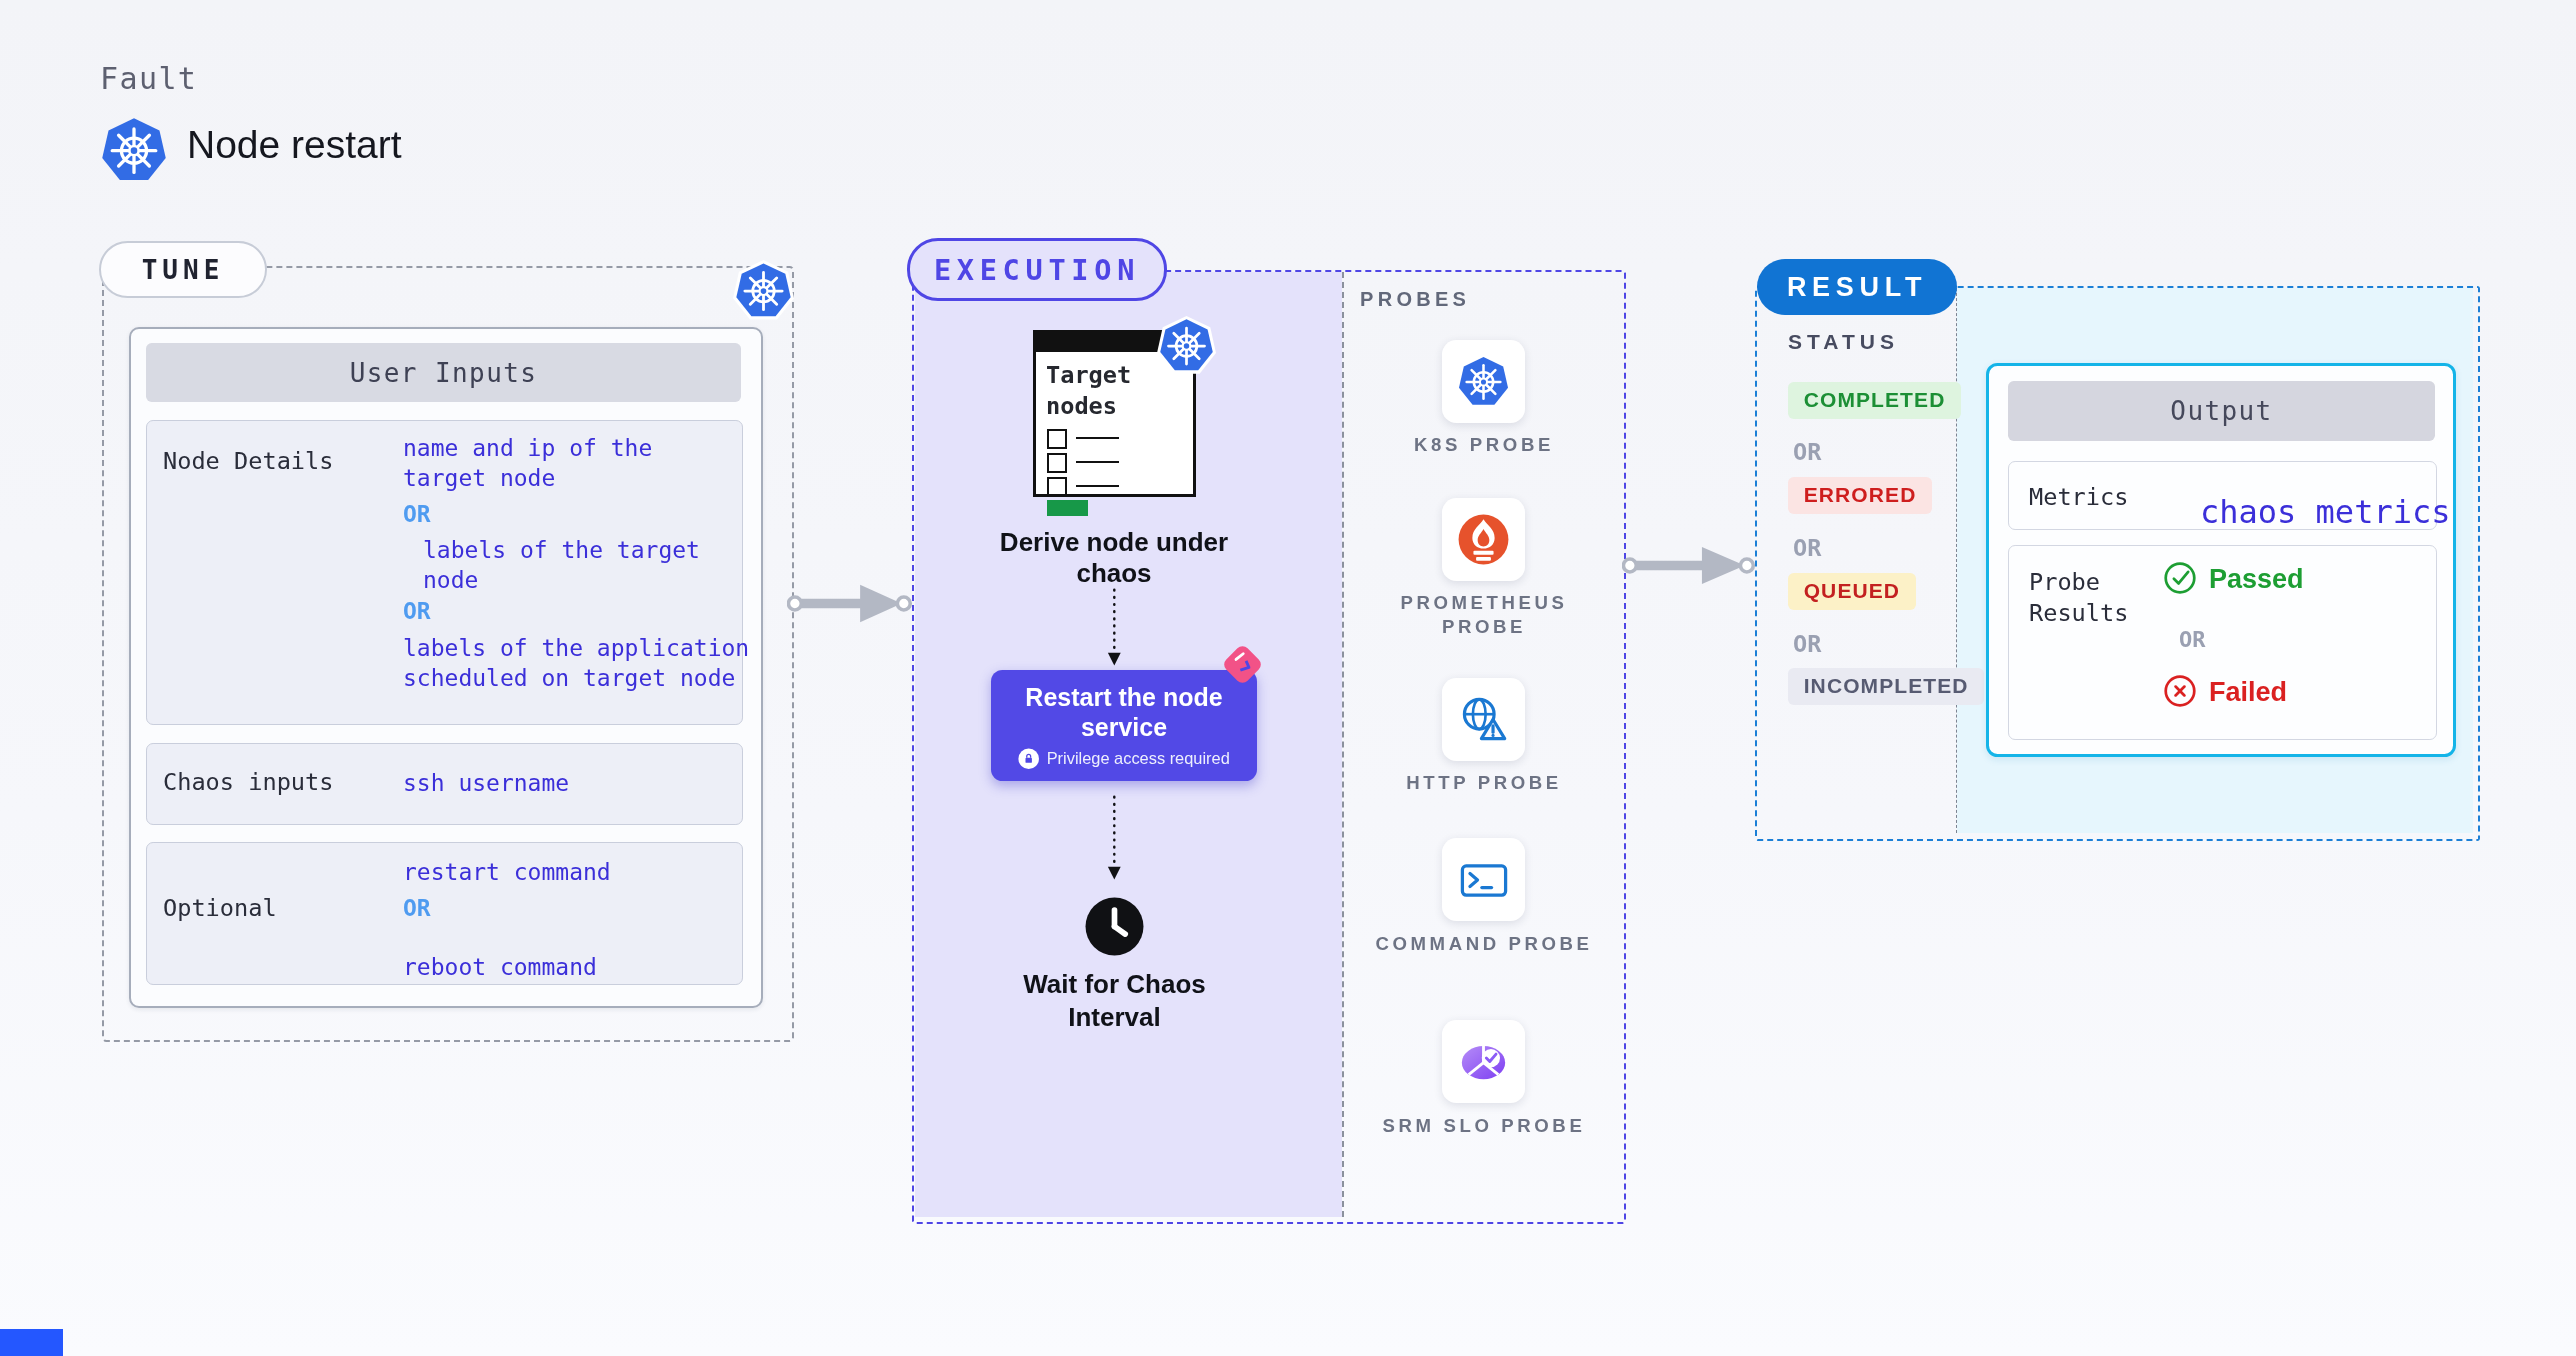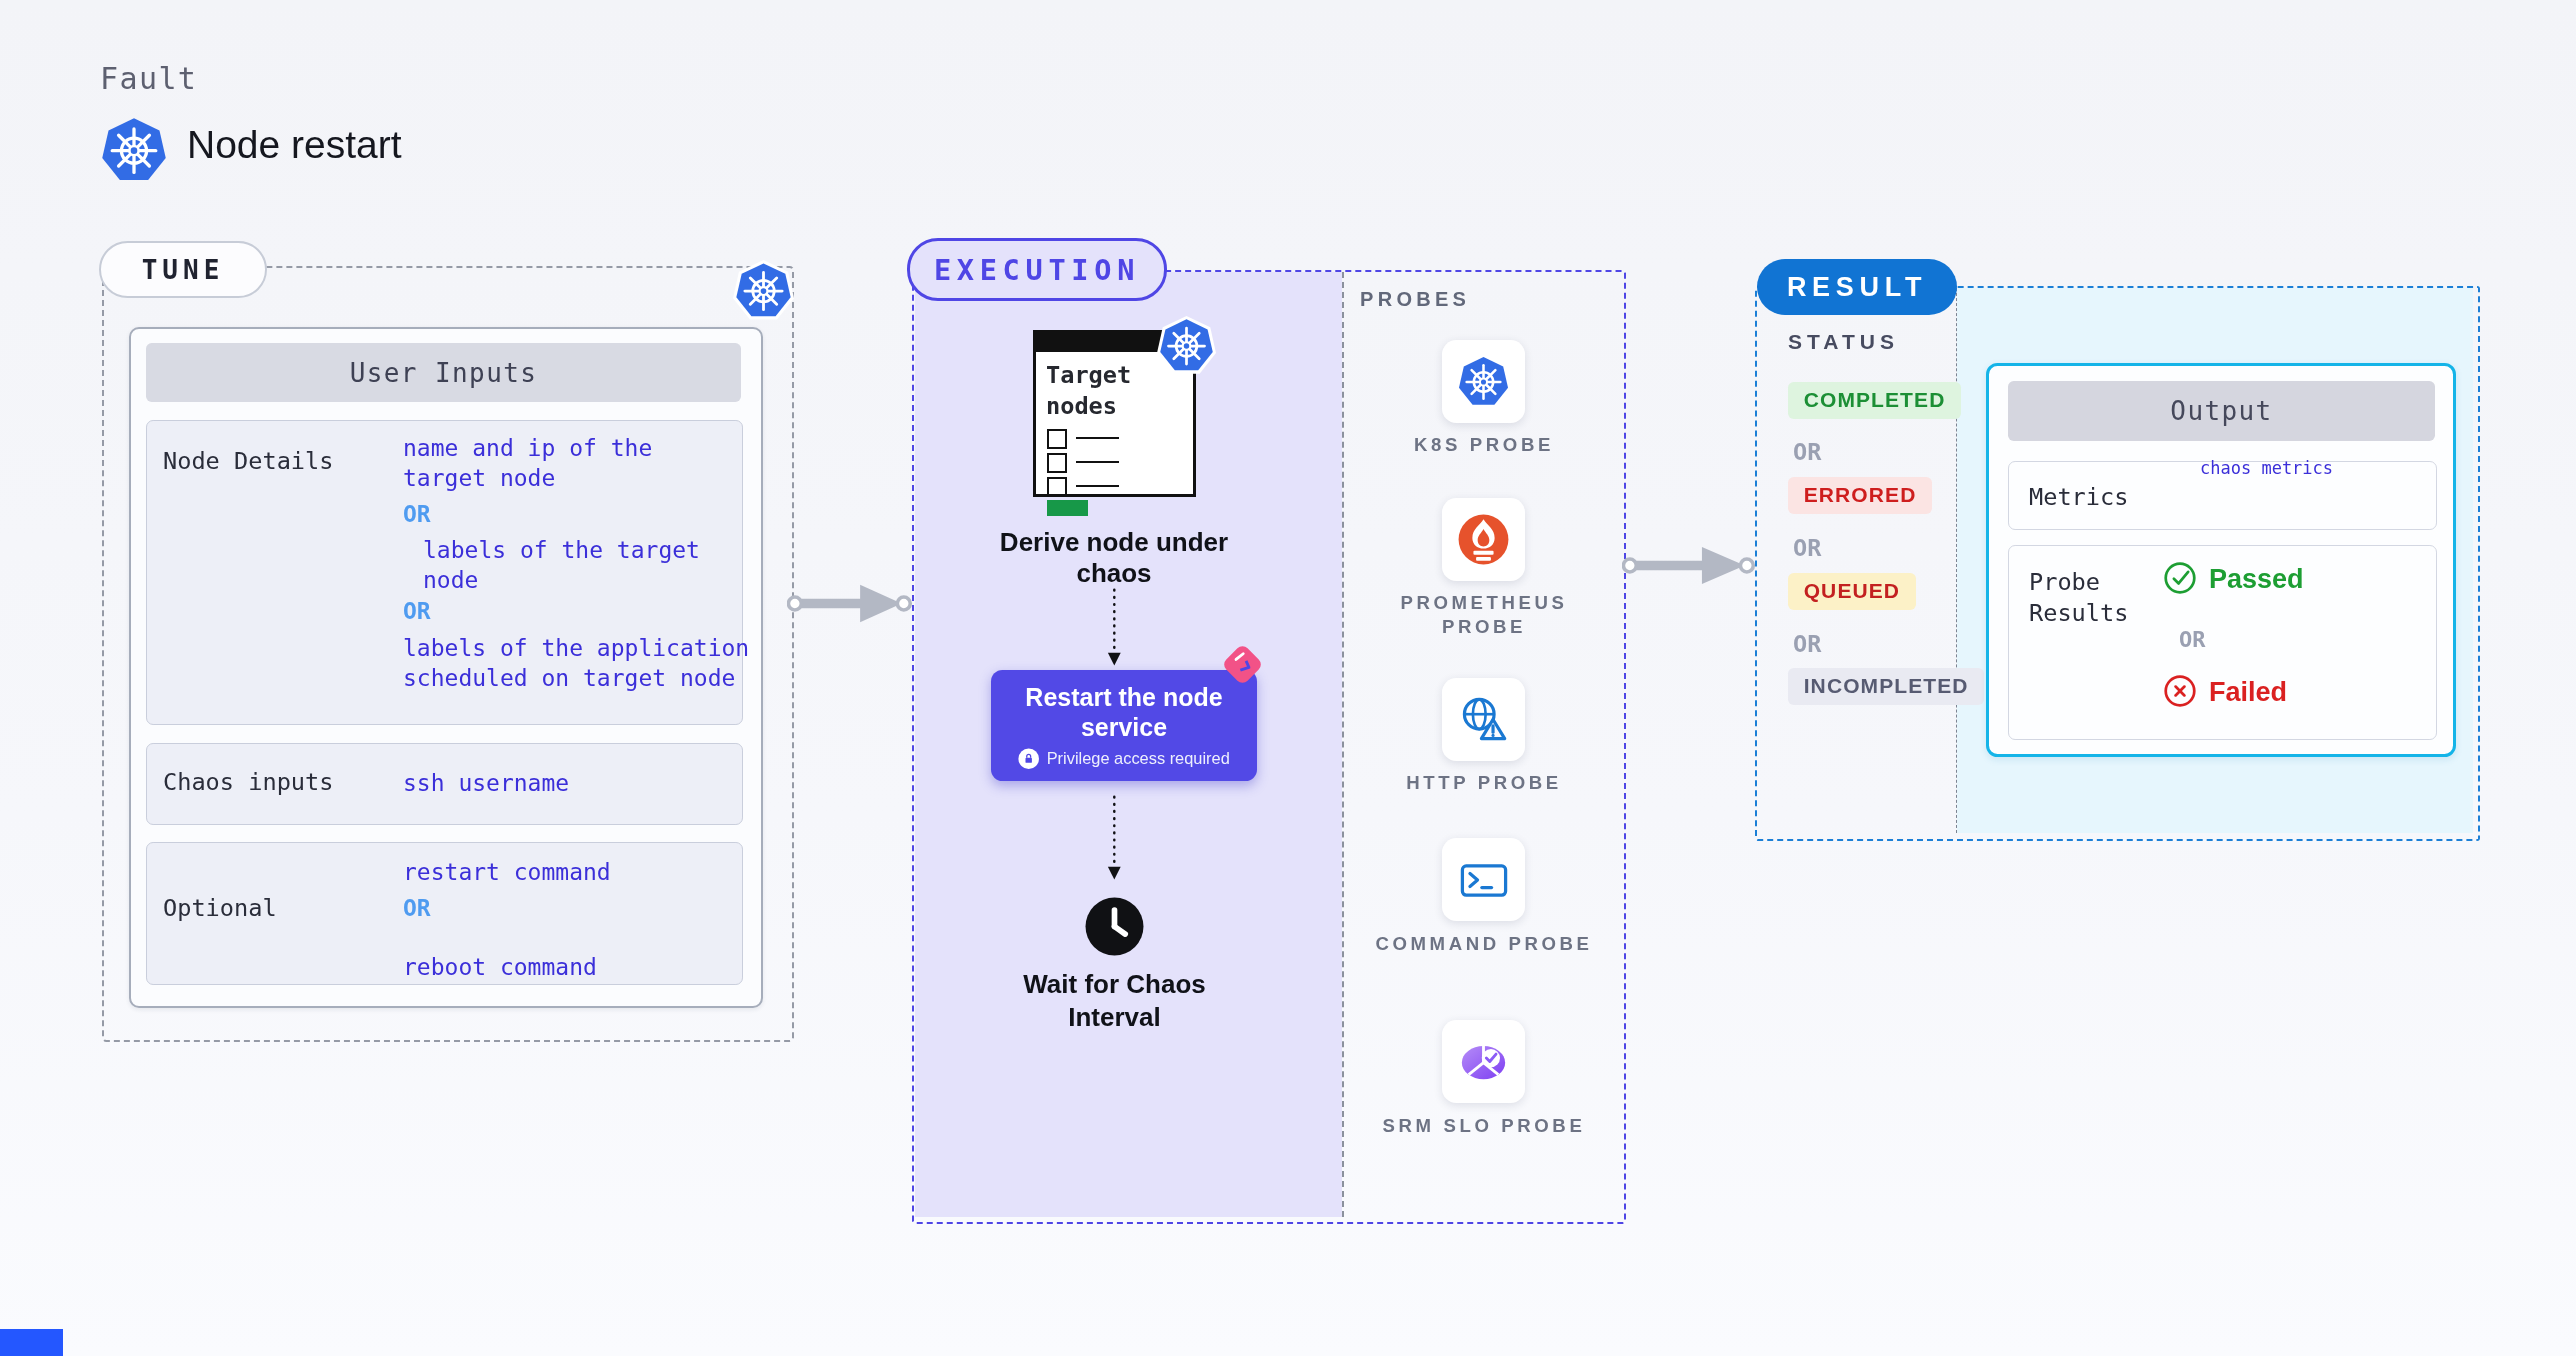--- a/index.html
+++ b/index.html
@@ -279,21 +279,21 @@
   <div class="abs badge st-queued sans" style="left:1788px;top:573px;">QUEUED</div>
   <div class="abs mono orgray" style="left:1793px;top:630px;">OR</div>
   <div class="abs badge st-incompleted sans" style="left:1788px;top:668px;">INCOMPLETED</div>
 
   <div class="abs" style="left:1986px;top:363px;width:470px;height:394px;background:#fdfeff;border:3.6px solid #14b4e8;border-radius:11.4px;box-shadow:0 2.1px 7.1px rgba(20,120,180,.12);box-sizing:border-box;"></div>
   <div class="abs mono" style="left:2008px;top:381px;width:427px;height:60px;background:#d5d6df;border-radius:5.7px;display:flex;align-items:center;justify-content:center;">
     <span style="font-size:26px;color:#45485b;letter-spacing:1.4px;">Output</span>
   </div>
   <div class="abs out-row" style="left:2008px;top:461px;width:427px;height:67px;"></div>
   <div class="abs mono rowlbl" style="left:2029px;top:483px;">Metrics</div>
-  <div class="abs mono" style="left:2200px;top:458px;font-size:17px;color:#3b2fd9;">chaos metrics</div>
+  <div class="abs mono" style="left:2200px;top:493px;font-size:32px;color:#3b2fd9;">chaos metrics</div>
 
   <div class="abs out-row" style="left:2008px;top:545px;width:427px;height:193px;"></div>
   <div class="abs mono rowlbl" style="left:2029px;top:567px;width:157px;line-height:31px;">Probe Results</div>
   <svg class="abs" style="left:2163px;top:561px;width:34px;height:34px;" viewBox="0 0 48 48" width="34" height="34">
       <use href="#sym-pass" width="48" height="48"></use>
     </svg>
   <div class="abs sans" style="left:2209px;top:564px;font-size:27px;font-weight:bold;color:#1d9e33;">Passed</div>
   <div class="abs mono orgray" style="left:2179px;top:627px;font-size:22px;">OR</div>
   <svg class="abs" style="left:2163px;top:674px;width:34px;height:34px;" viewBox="0 0 48 48" width="34" height="34">
       <use href="#sym-fail" width="48" height="48"></use>

